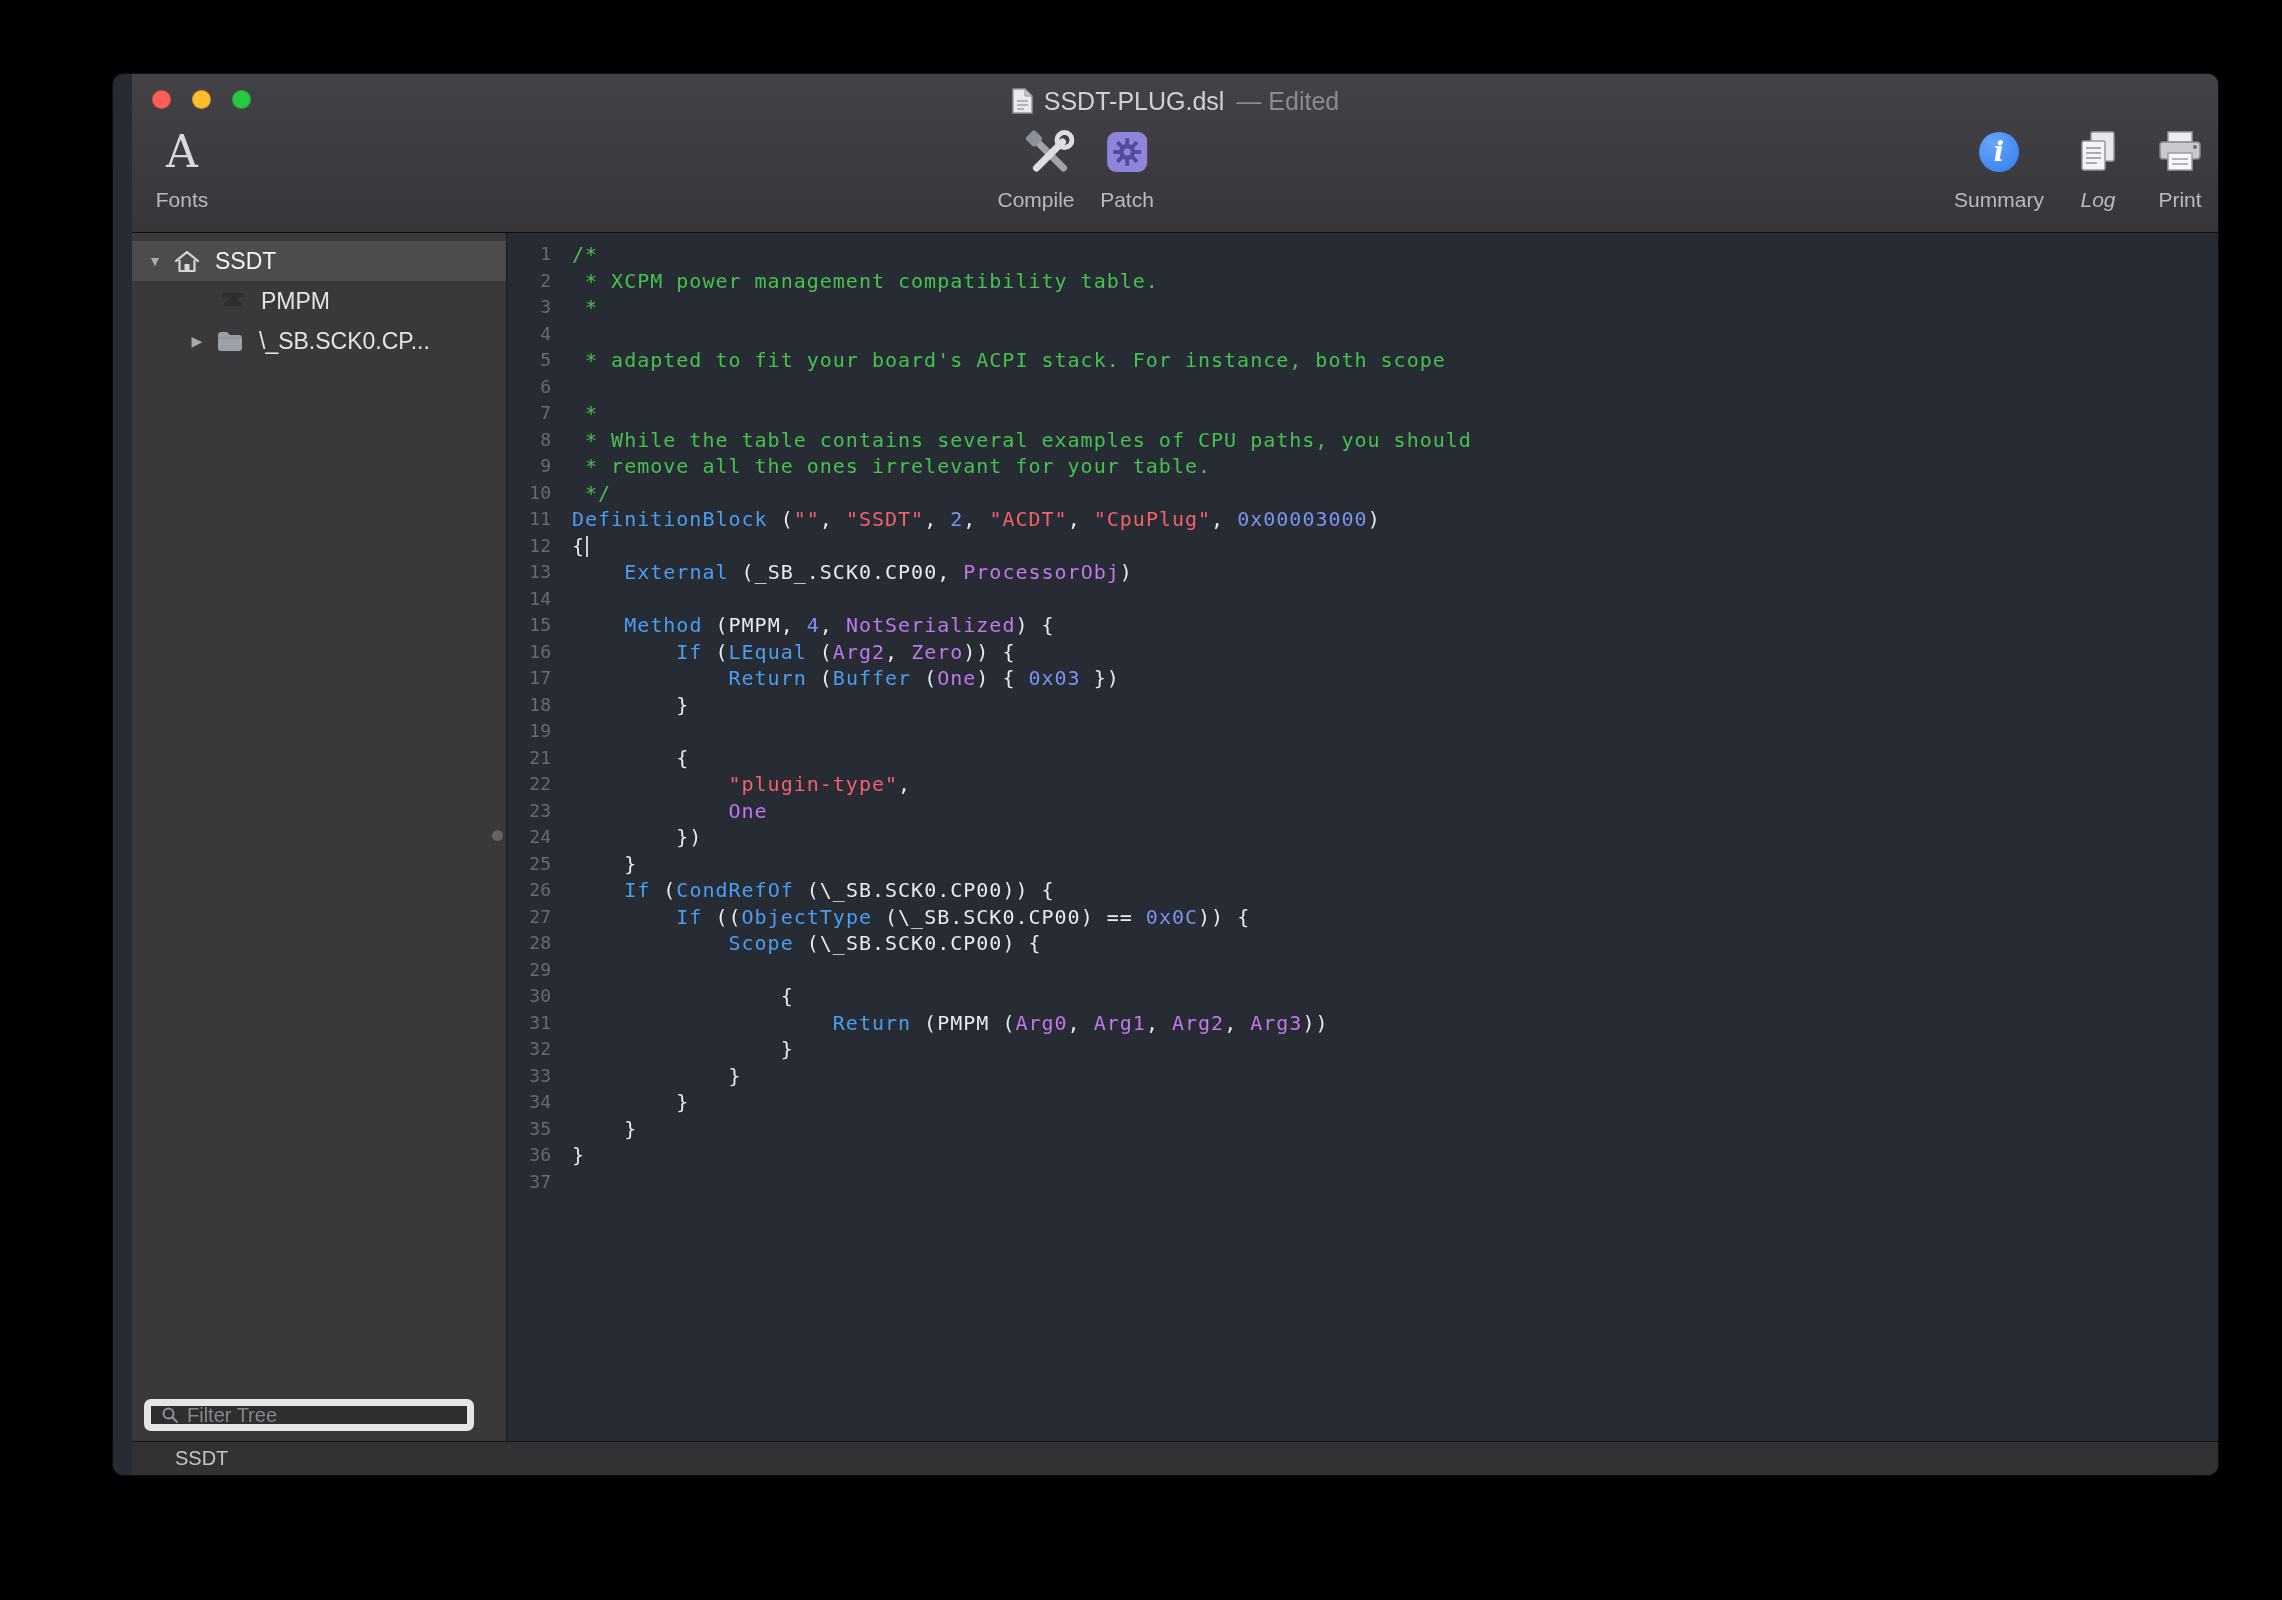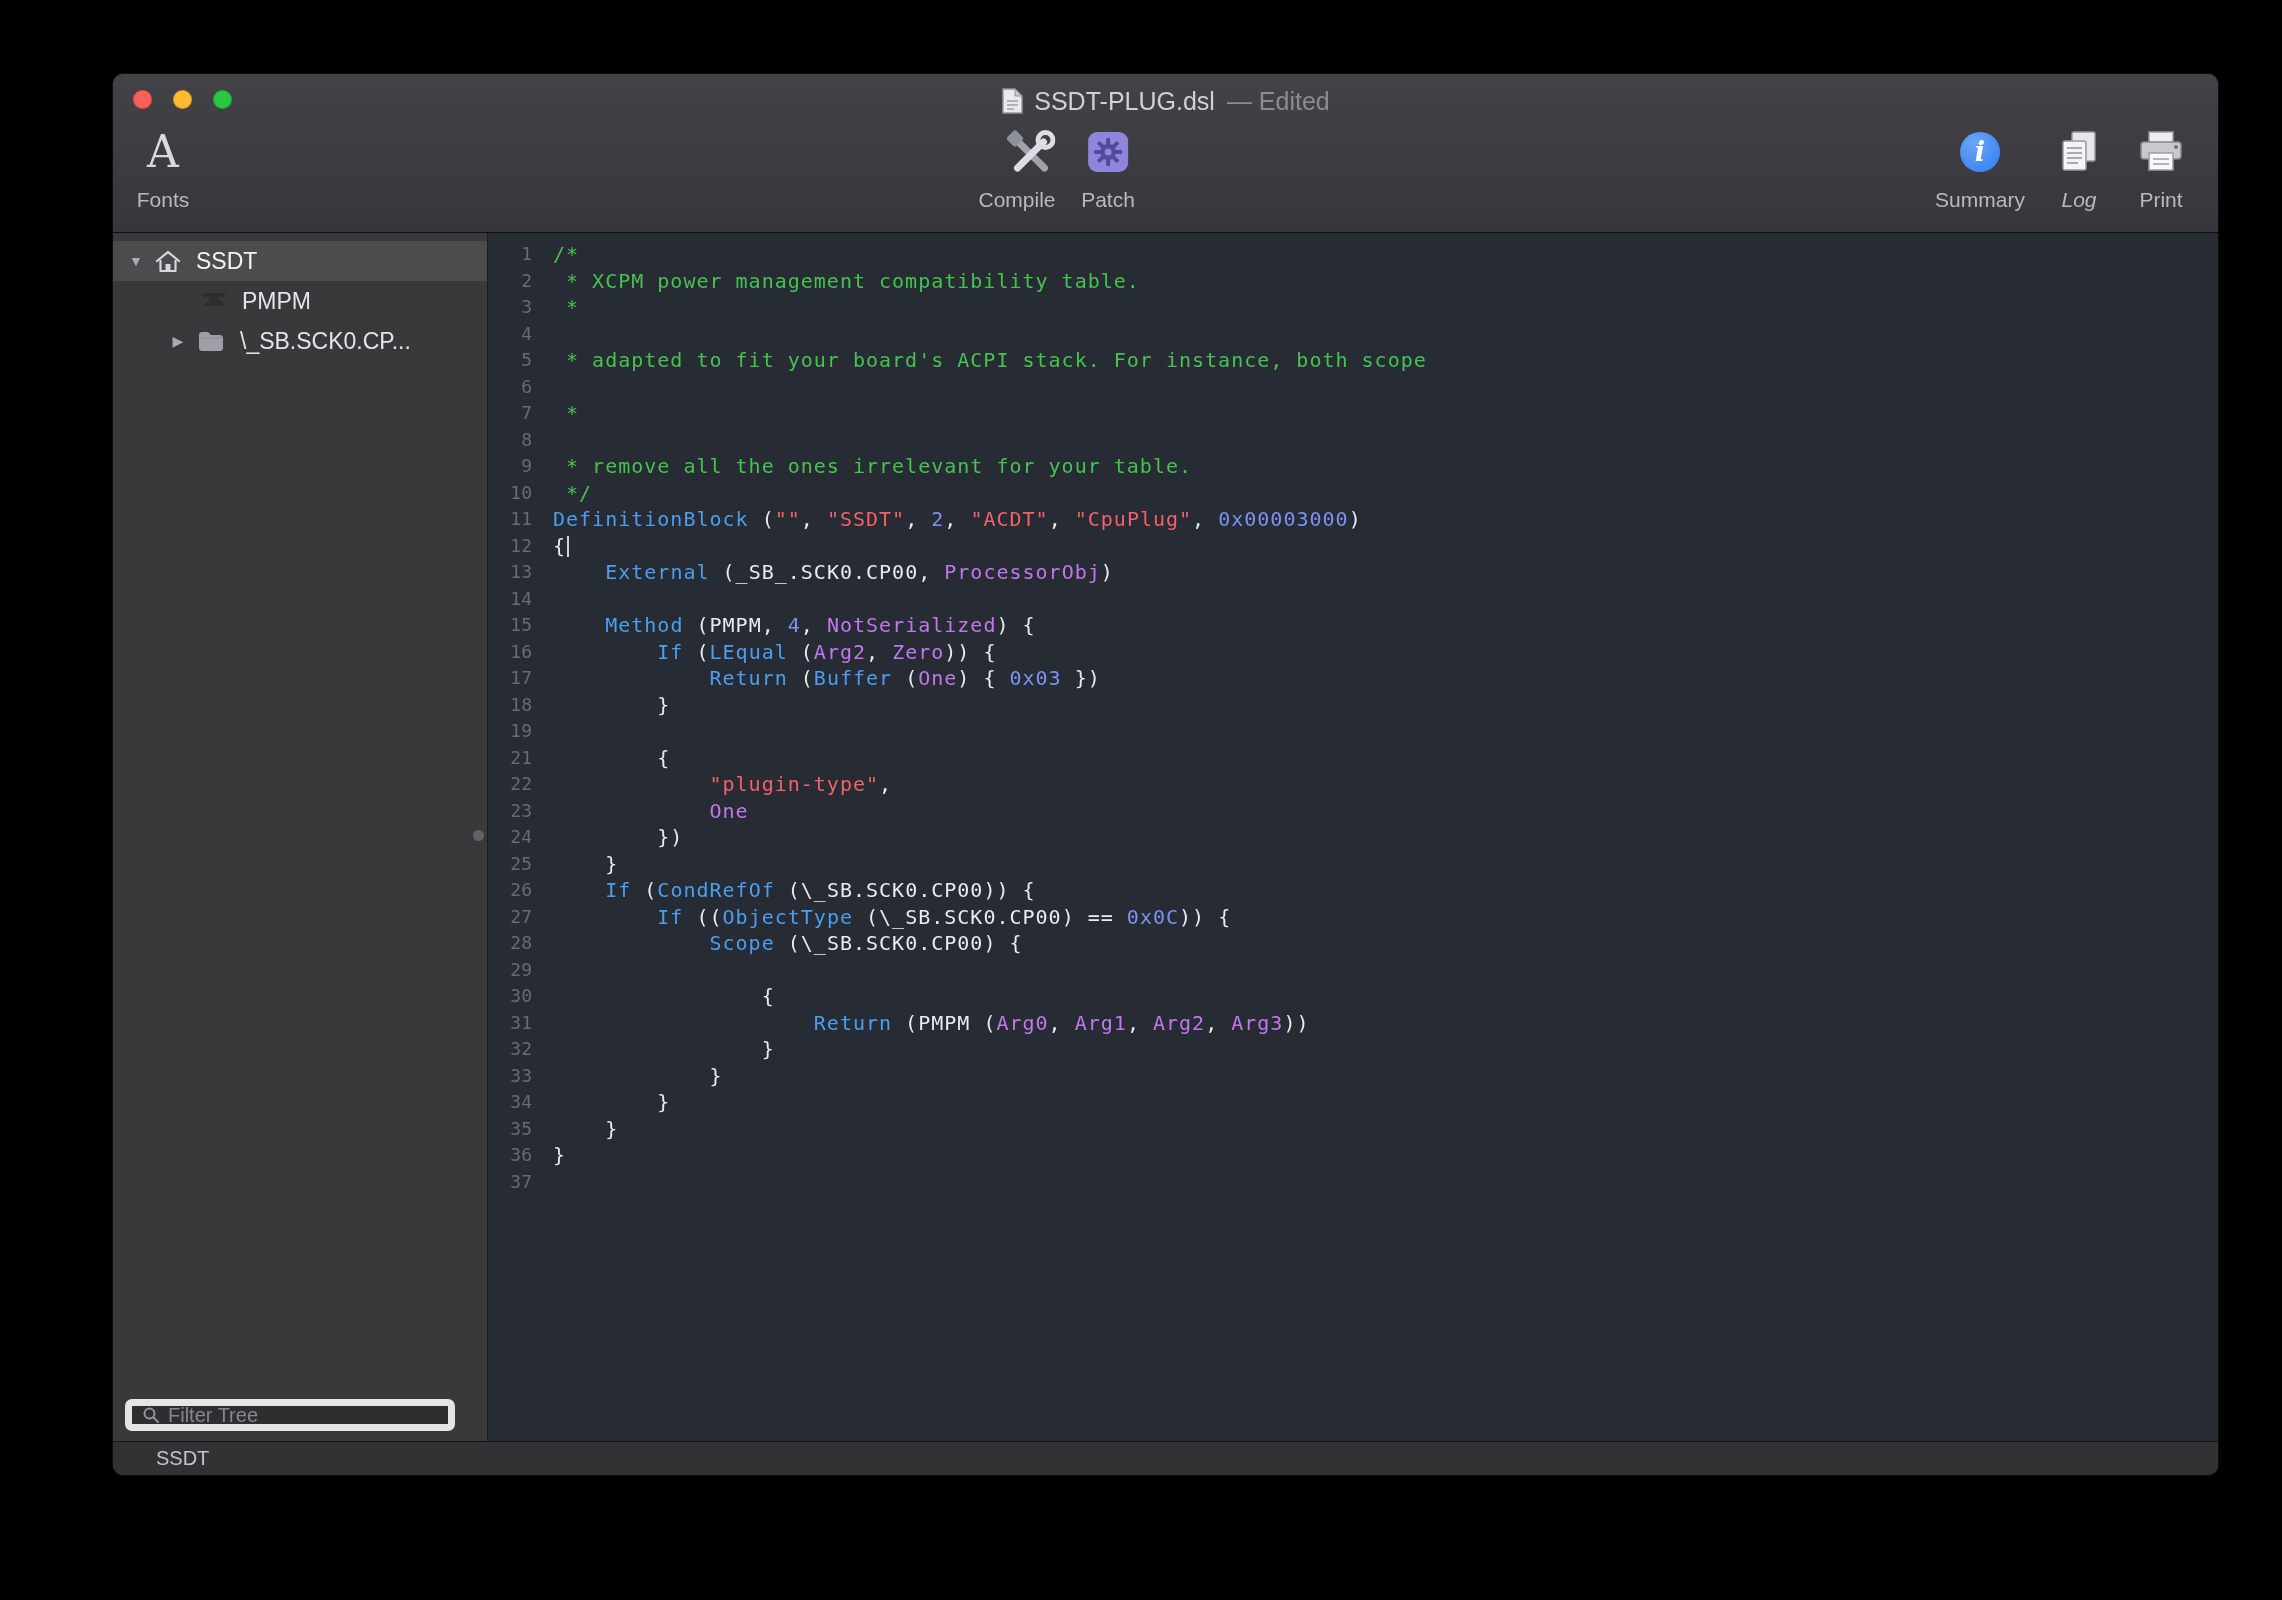--- a/index.html
+++ b/index.html
@@ -5,21 +5,21 @@
   * { margin:0; padding:0; box-sizing:border-box; }
   html,body { width:2282px; height:1600px; background:#000; overflow:hidden; }
   body { font-family:"Liberation Sans", sans-serif; }
 
   .screen { position:relative; width:2282px; height:1600px; background:#000; }
 
   .window {
     position:absolute; left:113px; top:74px; width:2105px; height:1401px;
     border-radius:10px; overflow:hidden; background:#262b34;
     box-shadow:0 30px 80px rgba(0,0,0,.6), 0 0 0 1px rgba(255,255,255,.07);
-    display:flex; flex-direction:column;
+    display:flex; flex-direction:column;padding-left:19px;
   }
 
   
   .header {
     position:relative; height:159px; flex:none;
     background:linear-gradient(#424247, #37373b);
     border-bottom:1px solid #0f0f10;
   }
   .traffic { position:absolute; left:20px; top:16px; display:flex; gap:21px; }
   .tl { width:19px; height:19px; border-radius:50%; box-shadow:inset 0 0 0 1px rgba(0,0,0,.18); }
@@ -271,21 +271,21 @@
       <div class="splitter-dot"></div>
 
       <div class="editor" id="editor">
           <div class="line"><span class="ln">1</span><span class="code"><span class="t-com">/*</span></span></div>
           <div class="line"><span class="ln">2</span><span class="code"><span class="t-com"> * XCPM power management compatibility table.</span></span></div>
           <div class="line"><span class="ln">3</span><span class="code"><span class="t-com"> *</span></span></div>
           <div class="line"><span class="ln">4</span></div>
           <div class="line"><span class="ln">5</span><span class="code"><span class="t-com"> * adapted to fit your board's ACPI stack. For instance, both scope</span></span></div>
           <div class="line"><span class="ln">6</span></div>
           <div class="line"><span class="ln">7</span><span class="code"><span class="t-com"> *</span></span></div>
-          <div class="line"><span class="ln">8</span></div>
+          <div class="line"><span class="ln">8</span><span class="code"><span class="t-com"> * While the table contains several examples of CPU paths, you should</span></span></div>
           <div class="line"><span class="ln">9</span><span class="code"><span class="t-com"> * remove all the ones irrelevant for your table.</span></span></div>
           <div class="line"><span class="ln">10</span><span class="code"><span class="t-com"> */</span></span></div>
           <div class="line"><span class="ln">11</span><span class="code"><span class="t-kw">DefinitionBlock</span><span class="t-pl"> (</span><span class="t-str">""</span><span class="t-pl">, </span><span class="t-str">"SSDT"</span><span class="t-pl">, </span><span class="t-num">2</span><span class="t-pl">, </span><span class="t-str">"ACDT"</span><span class="t-pl">, </span><span class="t-str">"CpuPlug"</span><span class="t-pl">, </span><span class="t-num">0x00003000</span><span class="t-pl">)</span></span></div>
           <div class="line"><span class="ln">12</span><span class="code"><span class="t-pl">{</span><span class="caret"></span></span></div>
           <div class="line"><span class="ln">13</span><span class="code"><span class="t-pl">    </span><span class="t-kw">External</span><span class="t-pl"> (</span><span class="t-pl">_SB_.SCK0.CP00</span><span class="t-pl">, </span><span class="t-const">ProcessorObj</span><span class="t-pl">)</span></span></div>
           <div class="line"><span class="ln">14</span><span class="code"></span></div>
           <div class="line"><span class="ln">15</span><span class="code"><span class="t-pl">    </span><span class="t-kw">Method</span><span class="t-pl"> (</span><span class="t-pl">PMPM</span><span class="t-pl">, </span><span class="t-num">4</span><span class="t-pl">, </span><span class="t-const">NotSerialized</span><span class="t-pl">) {</span></span></div>
           <div class="line"><span class="ln">16</span><span class="code"><span class="t-pl">        </span><span class="t-kw">If</span><span class="t-pl"> (</span><span class="t-kw">LEqual</span><span class="t-pl"> (</span><span class="t-const">Arg2</span><span class="t-pl">, </span><span class="t-const">Zero</span><span class="t-pl">)) {</span></span></div>
           <div class="line"><span class="ln">17</span><span class="code"><span class="t-pl">            </span><span class="t-kw">Return</span><span class="t-pl"> (</span><span class="t-kw">Buffer</span><span class="t-pl"> (</span><span class="t-const">One</span><span class="t-pl">) { </span><span class="t-num">0x03</span><span class="t-pl"> })</span></span></div>
           <div class="line"><span class="ln">18</span><span class="code"><span class="t-pl">        }</span></span></div>

